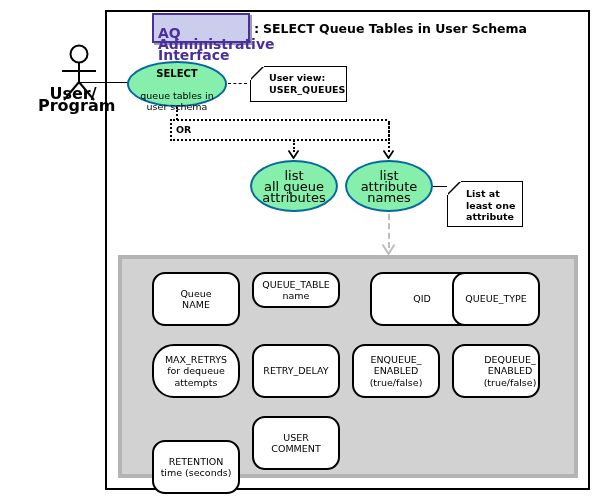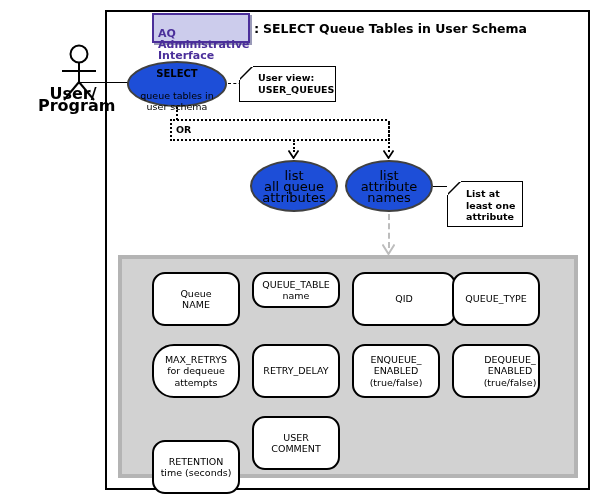--- a/index.html
+++ b/index.html
@@ -38,21 +38,21 @@
     background: #ccccec;
     border: 2px solid #4b2f9a;
     box-sizing: border-box;
     box-shadow: 2px 2px 0 #9a9ab8;
     display: flex;
     align-items: center;
     padding-left: 4px;
     box-sizing: border-box;
   }
   .header-badge-text {
-    font-size: 11px;
+    font-size: 14px;
     font-weight: bold;
     color: #4b2f9a;
     line-height: 11px;
     white-space: pre-line;
     margin-top: 32px;
   }
   .header-colon {
     position: absolute;
     left: 254px;
     top: 21px;
@@ -95,23 +95,23 @@
     left: 78px;
     top: 82px;
     width: 52px;
     height: 0;
     border-top: 1.5px solid #000000;
   }
 
   
   .uc {
     position: absolute;
-    border: 2px solid #404040;
+    border: 2px solid #0369a1;
     border-radius: 50%;
-    background: #1d4ed8;
+    background: #86efac;
     display: flex;
     align-items: center;
     justify-content: center;
     box-sizing: border-box;
   }
   .uc-text {
     text-align: center;
     font-size: 13px;
     color: #000000;
     line-height: 11px;
@@ -139,21 +139,21 @@
     overflow: hidden;
   }
   .note-text {
     position: absolute;
     font-size: 9.5px;
     font-weight: bold;
     color: #000000;
     line-height: 11.5px;
     white-space: pre-line;
   }
-  .note-userview { left: 239px; top: 66px; width: 97px; height: 36px; }
+  .note-userview { left: 250px; top: 66px; width: 97px; height: 36px; }
   .note-userview .note-text { left: 18px; top: 5px; }
   .note-leastone { left: 447px; top: 181px; width: 76px; height: 46px; }
   .note-leastone .note-text { left: 18px; top: 6px; }
 
   .note-link-1 {
     position: absolute;
     left: 228px; top: 83px;
     width: 19px; height: 0;
     border-top: 1.5px dashed #000000;
   }
@@ -346,21 +346,21 @@
 
   <div class="attr-panel">
     <div class="attr" style="left:30px;  top:13px; width:88px; height:54px;">
       <span class="attr-text">Queue
 NAME</span>
     </div>
     <div class="attr" style="left:130px; top:13px; width:88px; height:36px;">
       <span class="attr-text">QUEUE_TABLE
 name</span>
     </div>
-    <div class="attr" style="left:230px; top:13px; width:104px; height:54px;">
+    <div class="attr" style="left:248px; top:13px; width:104px; height:54px;">
       <span class="attr-text">QID</span>
     </div>
     <div class="attr" style="left:330px; top:13px; width:88px; height:54px;">
       <span class="attr-text">QUEUE_TYPE</span>
     </div>
 
     <div class="attr" style="left:30px;  top:85px; width:88px; height:54px;border-radius:22px;">
       <span class="attr-text">MAX_RETRYS
 for dequeue
 attempts</span>

